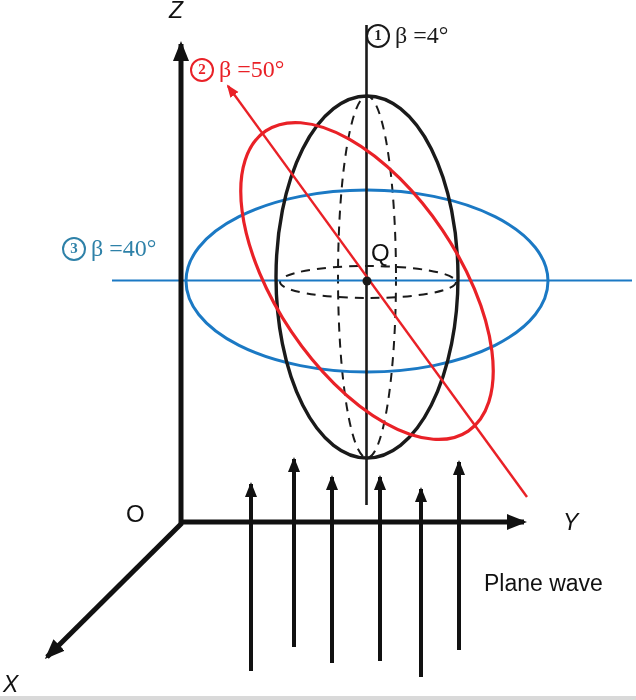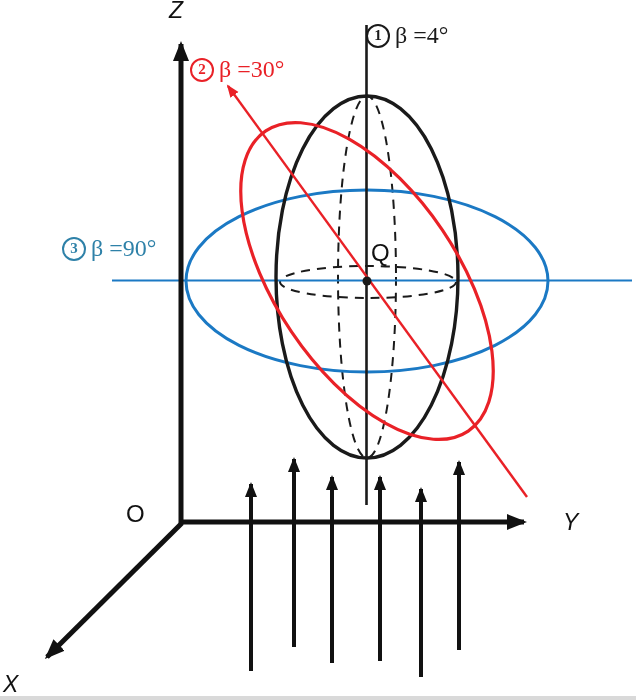--- a/index.html
+++ b/index.html
@@ -76,32 +76,33 @@
     <rect x="0" y="696" width="636" height="4" fill="#d9d9d9"></rect>
   </svg>
 
   <div class="lbl beta-label c-black" style="left:366px; top:23px;">
     <span class="circnum">1</span>
     <span>β =4°</span>
   </div>
 
   <div class="lbl beta-label c-red" style="left:190px; top:57px;">
     <span class="circnum">2</span>
-    <span>β =30°</span>
+    <span>β =50°</span>
   </div>
 
   <div class="lbl beta-label c-blue" style="left:62px; top:236px;">
     <span class="circnum">3</span>
-    <span>β =90°</span>
+    <span>β =40°</span>
   </div>
 
   <div class="lbl" style="left:371px; top:240px; font-size:24px;">Q</div>
 
   <div class="lbl italic" style="left:169px; top:-2px; font-size:23px;">Z</div>
 
   <div class="lbl" style="left:126px; top:501px; font-size:24px;">O</div>
 
   <div class="lbl italic" style="left:563px; top:510px; font-size:23px;">Y</div>
 
   <div class="lbl italic" style="left:3px; top:672px; font-size:23px;">X</div>
 
+  <div class="lbl" style="left:484px; top:571px; font-size:23px;">Plane wave</div>
 
 </div>
 
 </body></html>

